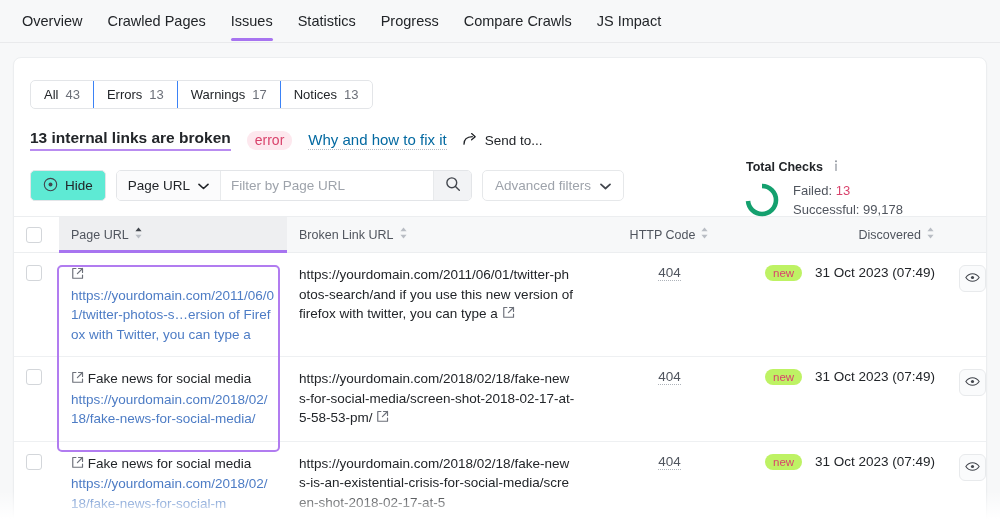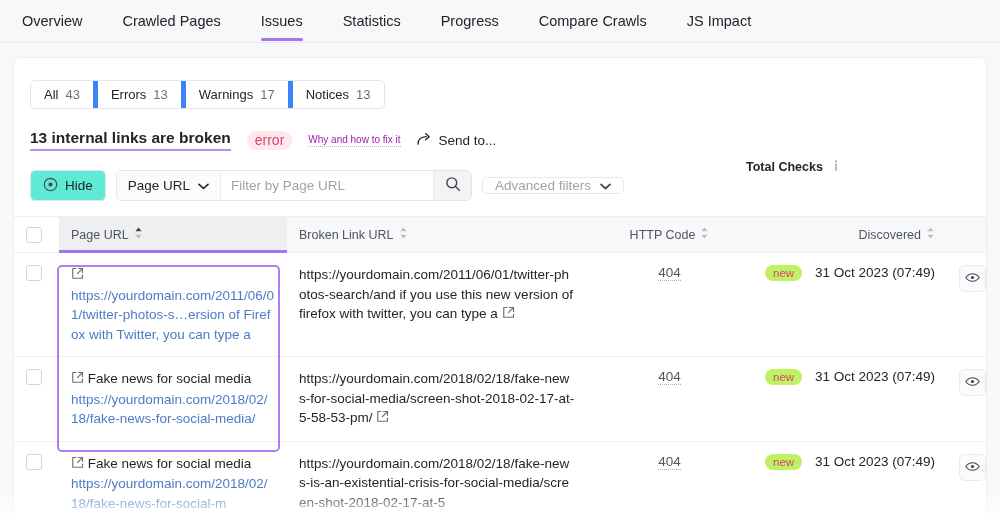--- a/index.html
+++ b/index.html
@@ -11,21 +11,21 @@
     -webkit-font-smoothing: antialiased;
   }
 
   
   .topnav {
     height: 43px;
     background: #f7f8f9;
     display: flex;
     align-items: center;
     padding: 0 0 0 10px;
-    gap: 16px;
+    gap: 1px;
     border-bottom: 1px solid #e9eaec;
     position: relative;
   }
   .navitem {
     font-size: 14.5px;
     color: #222529;
     padding: 0 12px;
     height: 43px;
     display: flex;
     align-items: center;
@@ -67,21 +67,21 @@
     height: 29px;
     background: #fff;
   }
   .seg {
     display: flex;
     align-items: center;
     gap: 7px;
     padding: 0 13px;
     font-size: 13px;
     color: #222529;
-    border-right: 5px solid #3b82f6;
+    border-right: 1px solid #3b82f6;
     cursor: pointer;
     height: 100%;
   }
   .seg:last-child { border-right: none; }
   .seg .cnt { color: #6c7079; font-size: 13px; }
 
   
   .titlerow {
     display: flex;
     align-items: center;
@@ -98,22 +98,22 @@
   }
   .badge-error {
     background: #fde8ee;
     color: #d9436c;
     font-size: 14px;
     padding: 2px 8px;
     border-radius: 9px;
     line-height: 15px;
   }
   .link-dotted {
-    font-size: 10px;
-    color: #a21caf;
+    font-size: 15px;
+    color: #0369a1;
     border-bottom: 1px dotted #b8bcc3;
     cursor: pointer;
     padding-bottom: 1px;
   }
   .sendto {
     display: flex; align-items: center; gap: 7px;
     font-size: 13.5px; color: #222529; cursor: pointer;
   }
 
   
@@ -147,21 +147,21 @@
     font-family: "Liberation Sans", sans-serif;
     background: #fff;
   }
   .finput::placeholder { color: #9ea3ab; }
   .fsearch {
     width: 38px; display: flex; align-items: center; justify-content: center;
     background: #f2f3f5; border-left: 1px solid #e8eaec; cursor: pointer;
   }
   .advfilter {
     display: flex; align-items: center; gap: 9px;
-    height: 17px; padding: 0 12px;
+    height: 31px; padding: 0 12px;
     border: 1px solid #e6e8ea; border-radius: 5px;
     background: #fff; font-size: 13.5px; color: #9ea3ab;
     cursor: pointer;
   }
 
   
   .totalchecks {
     position: absolute;
     right: 52px; top: 101px;
     width: 190px;
@@ -378,20 +378,37 @@
   <div class="totalchecks">
     <div class="tc-head">
       <span>Total Checks</span>
       <span>
         <svg width="12" height="13" viewBox="0 0 12 13" fill="none">
           <circle cx="6" cy="2.2" r="1.05" fill="#9499a1"></circle>
           <path d="M6 5.2v6.2" stroke="#9499a1" stroke-width="1.3" stroke-linecap="round"></path>
         </svg>
       </span>
     </div>
+    <div class="tc-body">
+      <span class="donut">
+        <svg width="36" height="36" viewBox="0 0 36 36">
+          <circle cx="18" cy="18" r="14" fill="none" stroke="#14a06e" stroke-width="4.6" stroke-dasharray="86 88" stroke-dashoffset="21.5" transform="rotate(-90 18 18)" stroke-linecap="butt"></circle>
+        </svg>
+      </span>
+      <div class="tc-lines">
+        <div>
+          <span>Failed:</span>
+          <span class="fail">13</span>
+        </div>
+        <div>
+          <span>Successful:</span>
+          <span>99,178</span>
+        </div>
+      </div>
+    </div>
   </div>
 
   
   <table class="issues">
     <thead>
       <tr>
         <th class="col-check">
           <span class="chk"></span>
         </th>
         <th class="col-page">

